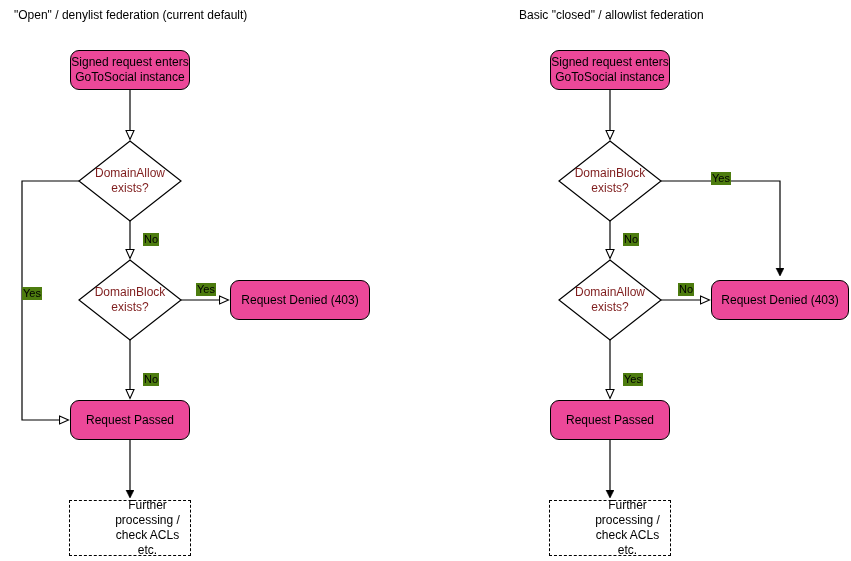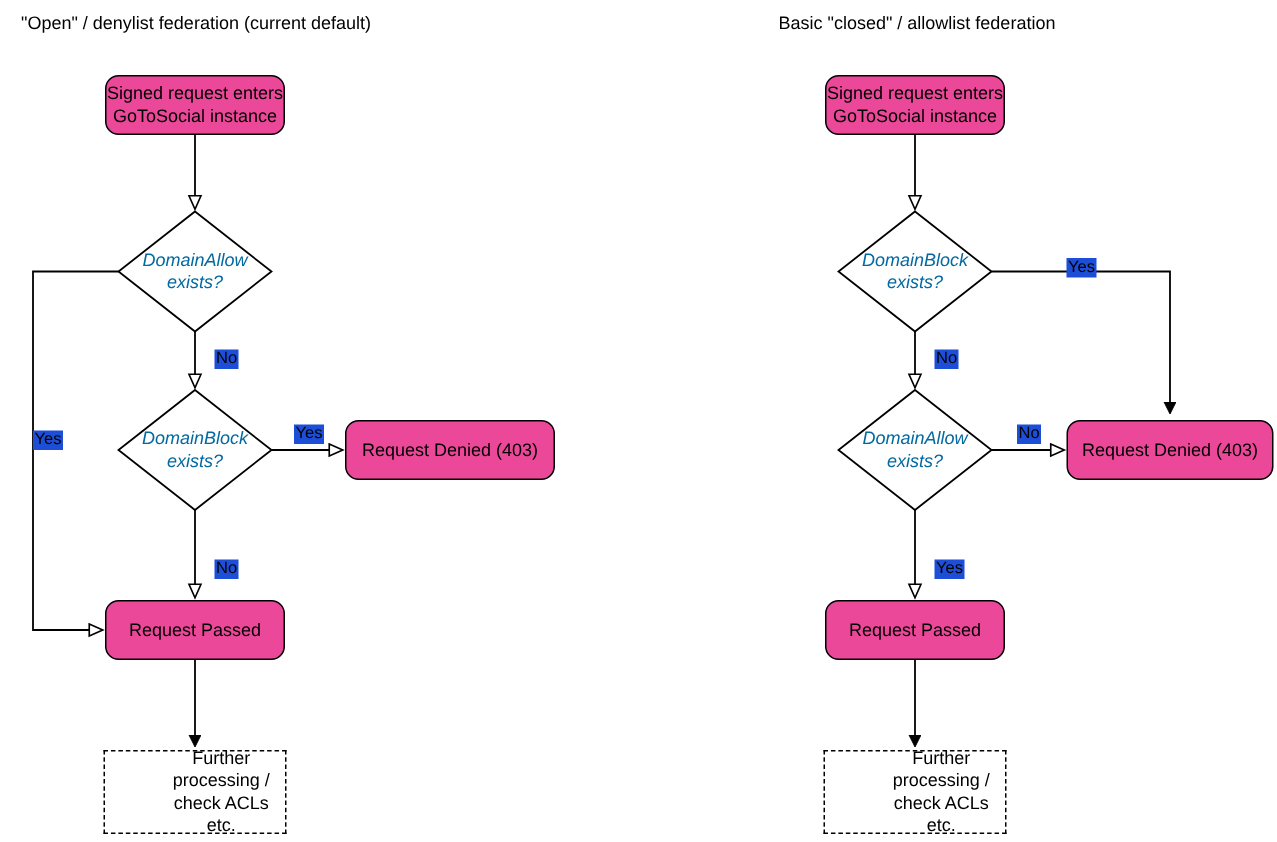--- a/index.html
+++ b/index.html
@@ -51,30 +51,29 @@
   }
   .diamond-label {
     position: absolute;
     display: flex;
     align-items: center;
     justify-content: center;
     text-align: center;
     font-size: 12px;
     line-height: 15px;
     white-space: pre-line;
-    color: #0369a1;
+    color: #7f1d1d;
     pointer-events: none;
-    font-style: italic;
   }
   .edge-label {
     position: absolute;
     font-size: 11px;
     line-height: 13px;
     color: #000000;
-    background: #1d4ed8;
+    background: #4d7c0f;
     padding: 0 1px;
     white-space: nowrap;
   }
   .section-title {
     position: absolute;
     font-size: 12px;
     line-height: 15px;
     color: #000000;
     white-space: nowrap;
   }

